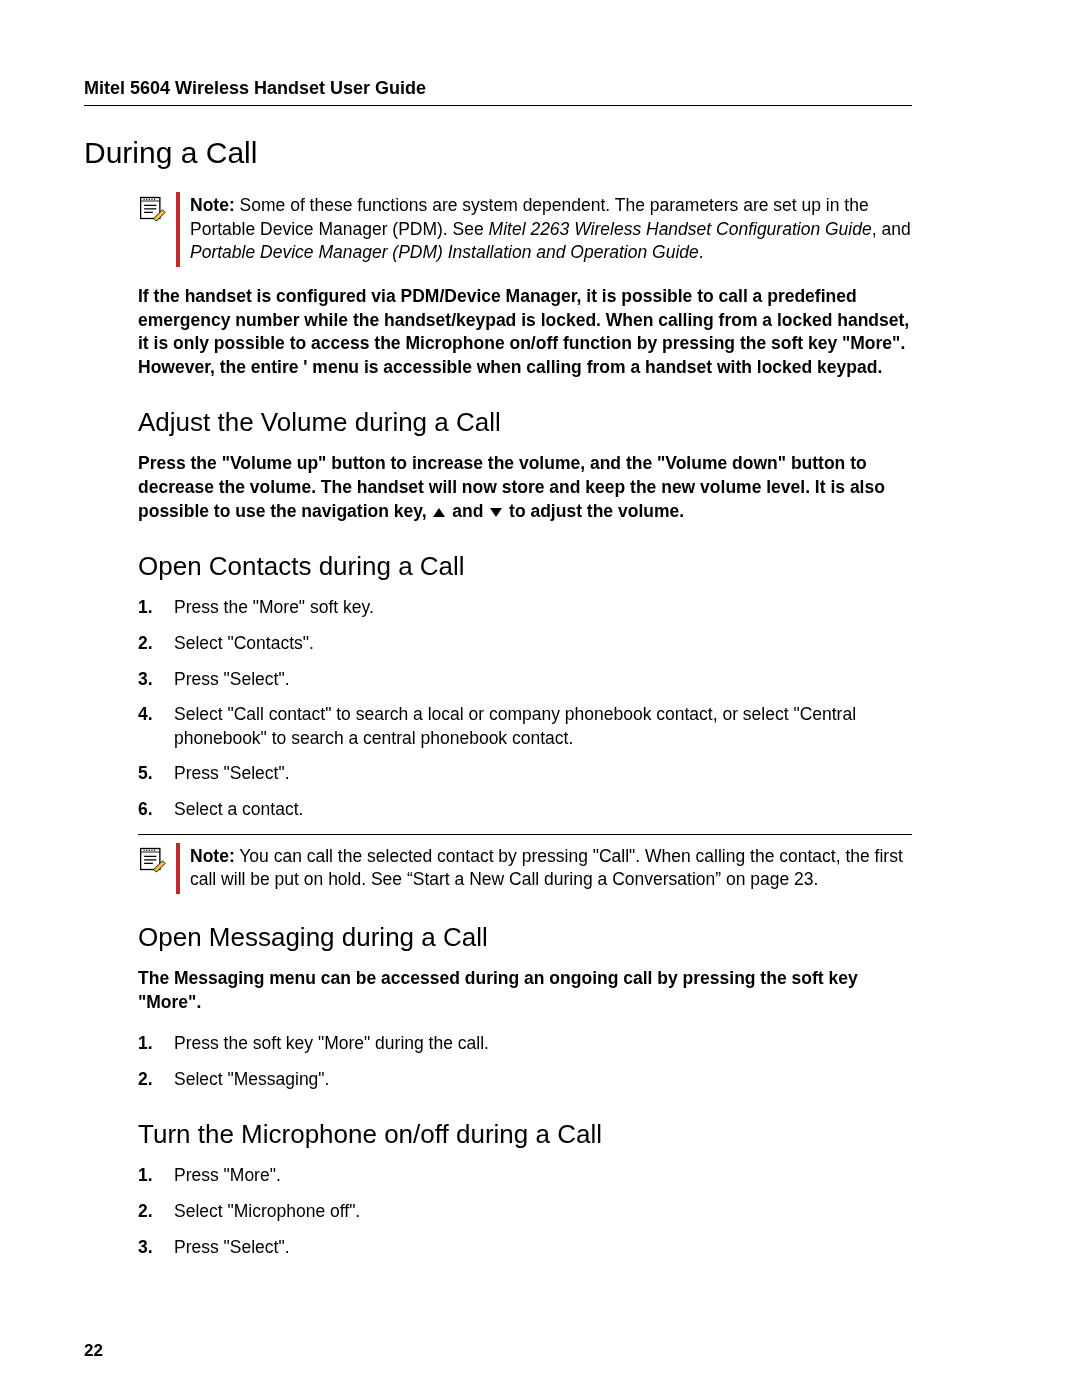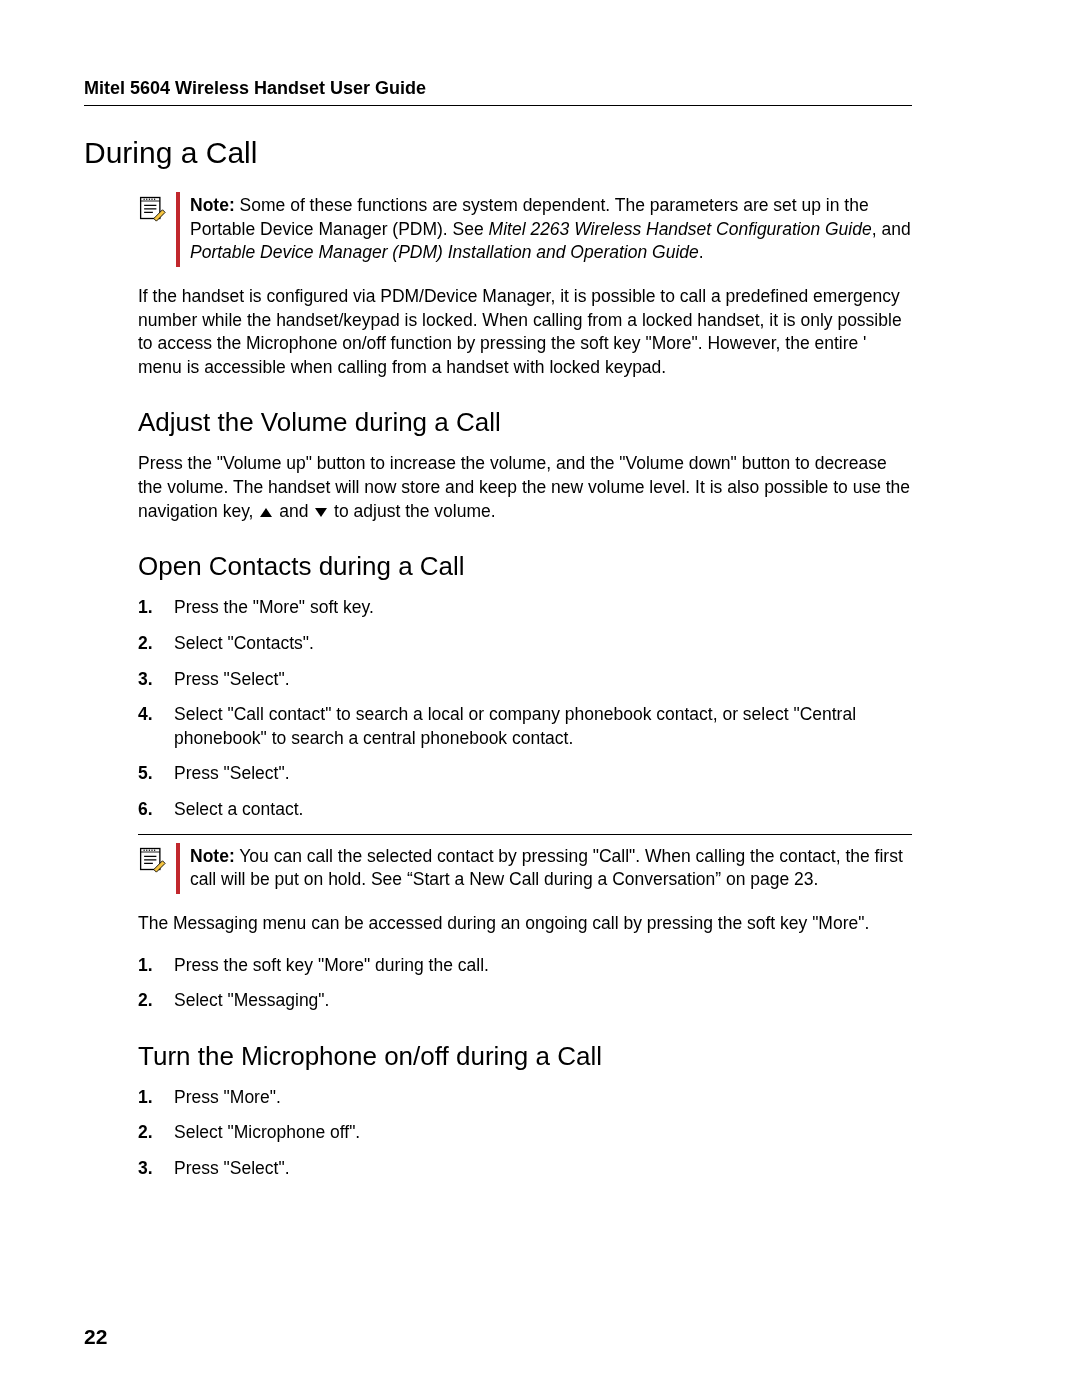--- a/index.html
+++ b/index.html
@@ -60,20 +60,21 @@
     font-size: 17.5px;
     line-height: 1.35;
     padding: 2px 0;
   }
   .note-text b { font-weight: bold; }
   .note-text i { font-style: italic; }
   p.body {
     font-size: 17.5px;
     line-height: 1.35;
     margin: 0 0 18px 0;
+    font-weight: bold;
   }
   ol.steps {
     list-style: none;
     padding: 0;
     margin: 0 0 10px 0;
   }
   ol.steps li {
     display: flex;
     gap: 14px;
     font-size: 17.5px;
@@ -103,23 +104,23 @@
     margin: 0 2px;
   }
   .note-hr {
     border: none;
     border-top: 1px solid #000;
     margin: 10px 0 6px 0;
   }
   .page-num {
     position: absolute;
     left: 84px;
-    bottom: 48px;
-    font-weight: bold;
-    font-size: 21px;
+    bottom: 36px;
+    font-weight: bold;
+    font-size: 17px;
   }
 </style>
 </head>
 <body>
 
 <div class="page">
 
   <div class="doc-title">Mitel 5604 Wireless Handset User Guide</div>
   <hr class="hr">
 
@@ -196,20 +197,21 @@
           <path d="M7 13 h14 M7 17 h14 M7 21 h10" stroke="#000" stroke-width="1.2"></path>
           <path d="M18 28 l10 -10 l3 3 l-10 10 z" fill="#f5c542" stroke="#000" stroke-width="1"></path>
         </svg>
       </span>
       <div class="note-bar"></div>
       <div class="note-text">
         <b>Note:</b><span> You can call the selected contact by pressing "Call". When calling the contact, the first call will be put on hold. See “Start a New Call during a Conversation” on page 23.</span>
       </div>
     </div>
 
+    <h2 class="subsection blue">Open Messaging during a Call</h2>
     <p class="body">The Messaging menu can be accessed during an ongoing call by pressing the soft key "More".</p>
     <ol class="steps">
       <li>
           <span class="num">1.</span>
           <span class="txt">Press the soft key "More" during the call.</span>
         </li>
       <li>
           <span class="num">2.</span>
           <span class="txt">Select "Messaging".</span>
         </li>

